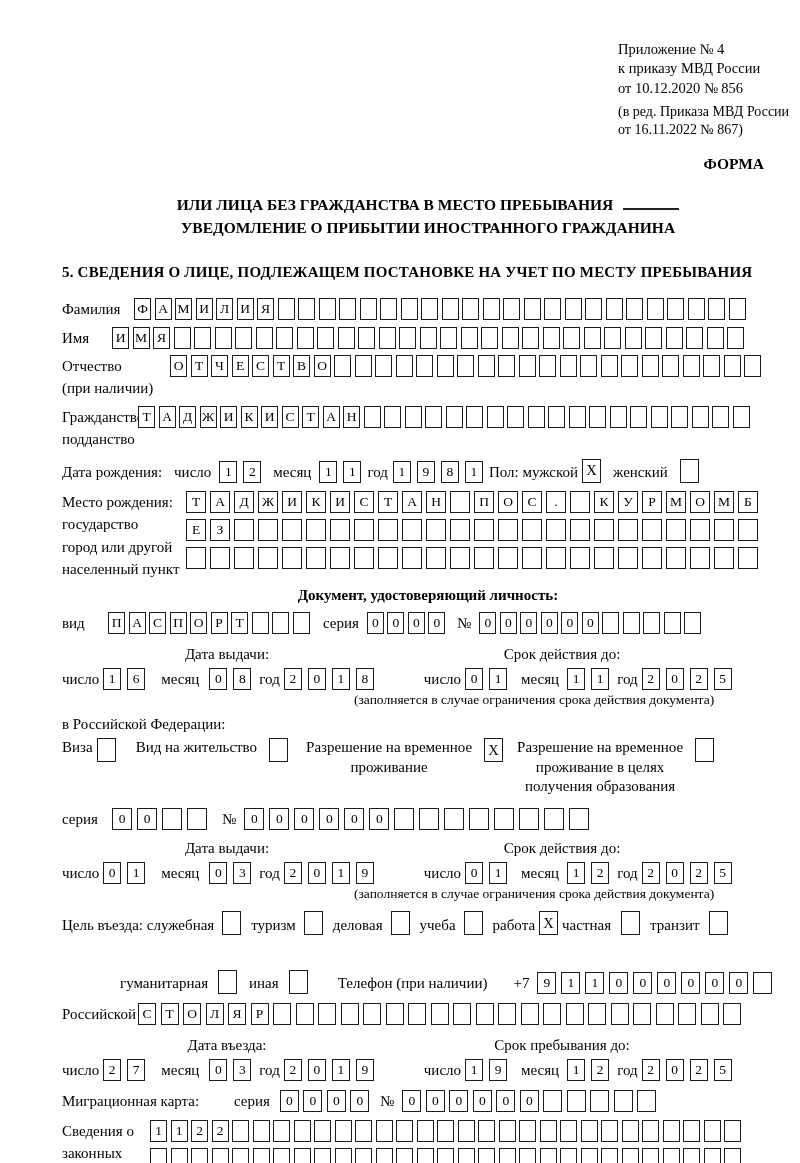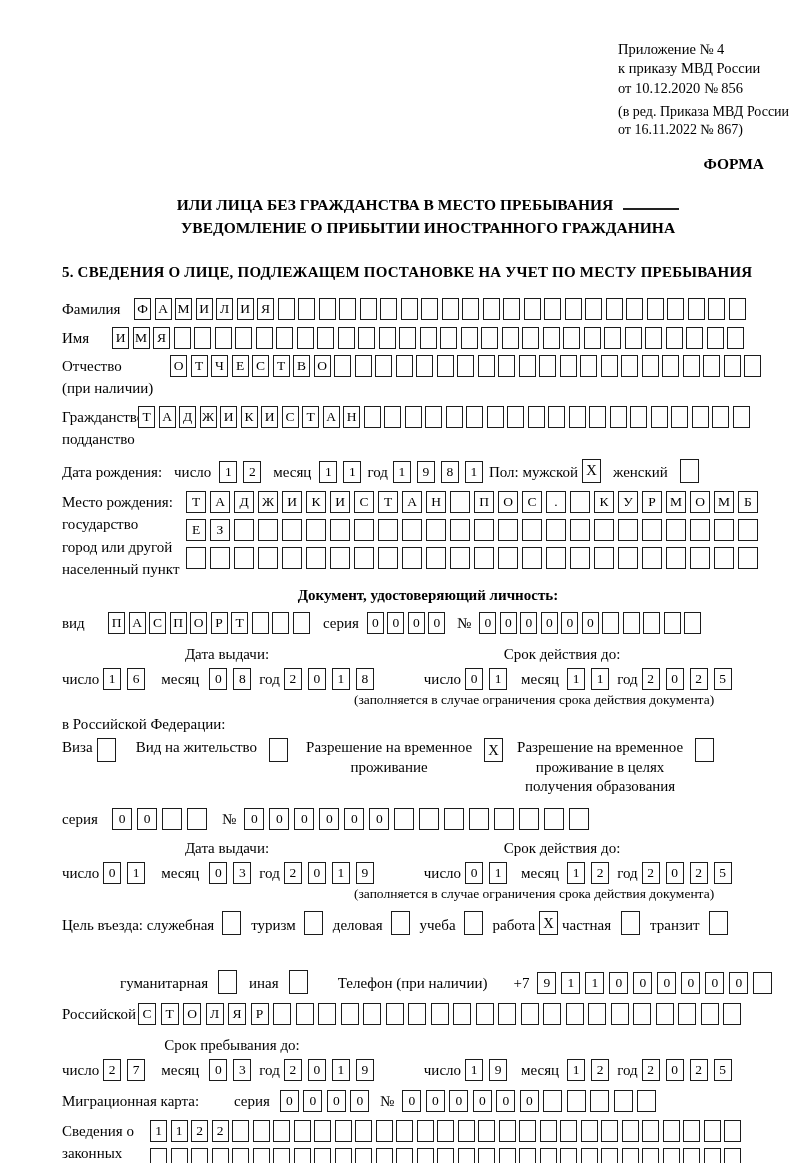--- a/index.html
+++ b/index.html
@@ -539,20 +539,21 @@
           <span class="box" style="width: 16px; margin-right: 4.5px;"></span>
           <span class="box" style="width: 16px; margin-right: 4.5px;"></span>
           <span class="box" style="width: 16px; margin-right: 4.5px;"></span>
           <span class="box" style="width: 16px; margin-right: 4.5px;"></span>
           <span class="box" style="width: 16px; margin-right: 4.5px;"></span>
           <span class="box" style="width: 16px; margin-right: 4.5px;"></span>
           <span class="box" style="width: 16px; margin-right: 4.5px;"></span>
         </span>
       </div>
       <div class="row" style="margin-top: 8px;">
+        <span class="lbl" style="width: 330px; text-align: center;">Дата въезда:</span>
         <span class="lbl" style="width: 340px; text-align: center;">Срок пребывания до:</span>
       </div>
       <div class="row" style="margin-top: 2px;">
         <span class="lbl">число</span>
         <span class="boxes" style="margin-left: 4px;">
           <span class="box" style="width: 16px; margin-right: 6px;">2</span>
           <span class="box" style="width: 16px; margin-right: 6px;">7</span>
         </span>
         <span class="lbl" style="margin-left: 10px;">месяц</span>
         <span class="boxes" style="margin-left: 10px;">

